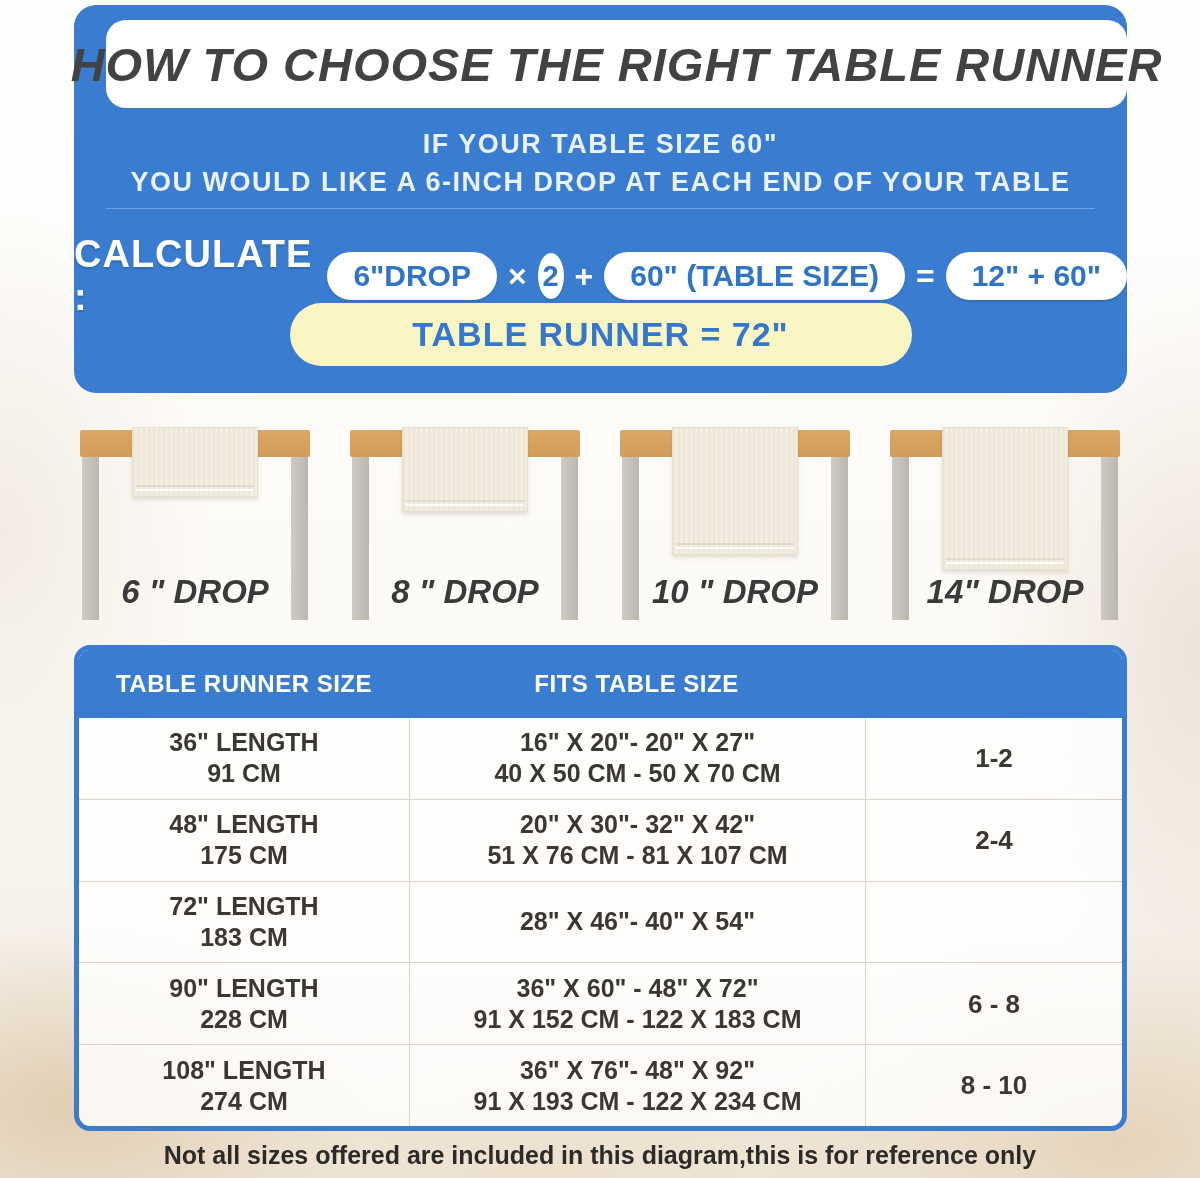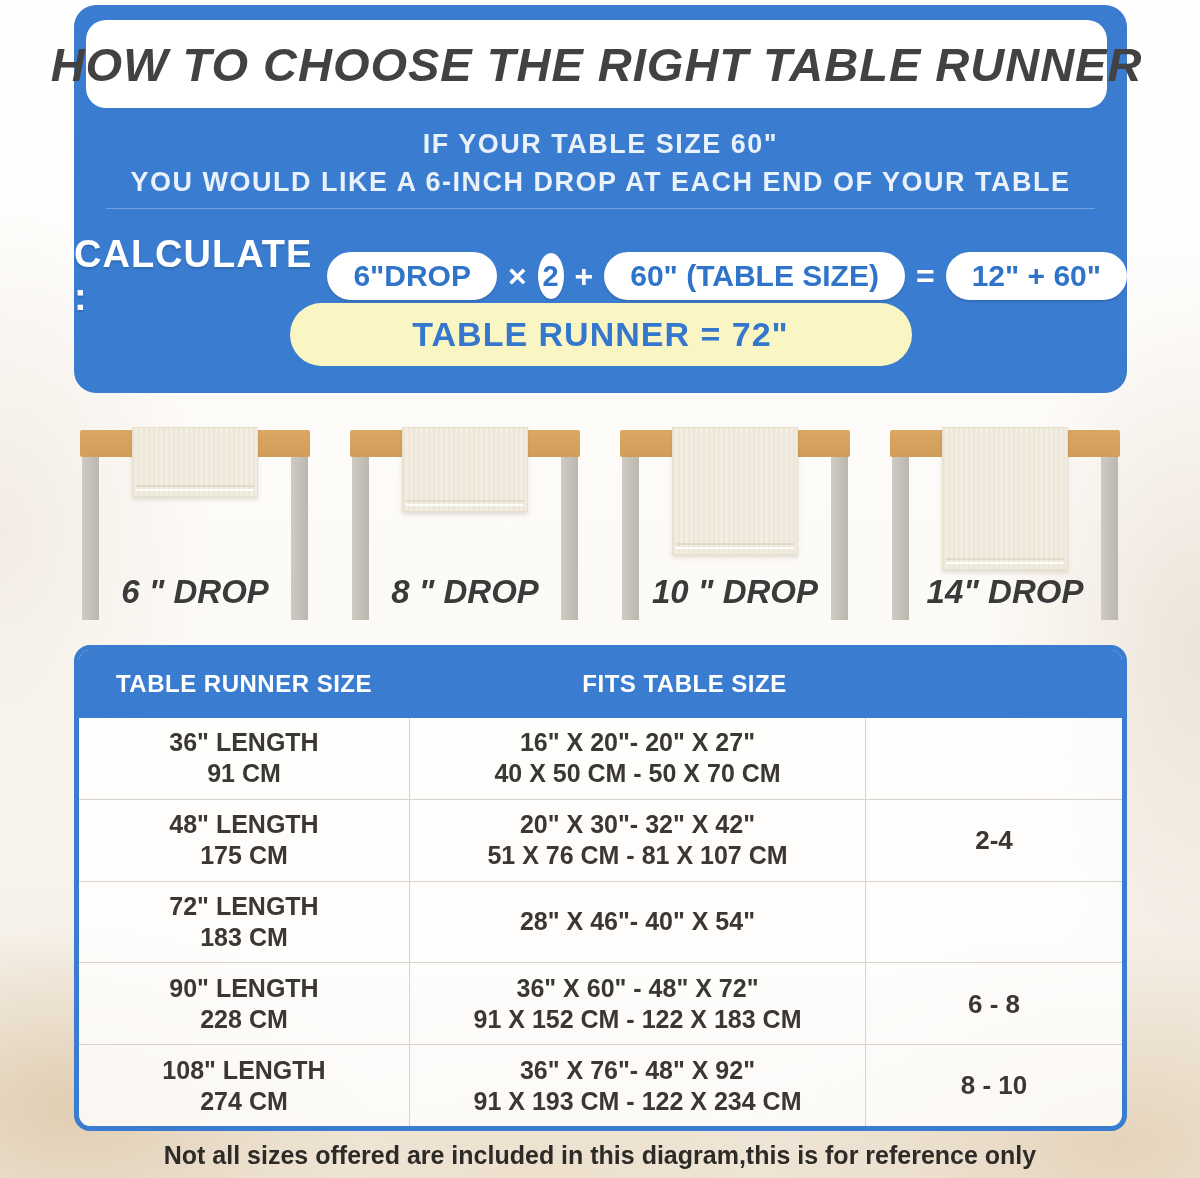--- a/index.html
+++ b/index.html
@@ -13,21 +13,21 @@
       radial-gradient(300px 520px at 100% 55%, rgba(233,222,210,.8), rgba(233,222,210,0) 70%),
       radial-gradient(300px 460px at 0% 45%, rgba(240,233,224,.85), rgba(240,233,224,0) 70%),
       linear-gradient(#ffffff, #fcfaf6 55%, #f1eadf);
   }
   
   .top-panel{
     position:absolute;left:74px;top:5px;width:1053px;height:388px;
     background:#3A7CD0;border-radius:22px;box-sizing:border-box;
   }
   .title-box{
-    position:absolute;left:12px;top:15px;width:1021px;height:88px;
+    position:absolute;left:32px;top:15px;width:1021px;height:88px;
     background:#ffffff;border-radius:20px;
     display:flex;align-items:center;justify-content:center;
   }
   .title-box span{
     font-size:47px;font-weight:bold;font-style:italic;color:#424242;
     letter-spacing:1px;white-space:nowrap;
   }
   .sub1{position:absolute;left:0;top:124px;width:100%;text-align:center;
     color:#E9F1FB;font-size:27px;font-weight:bold;letter-spacing:1.5px;}
   .sub2{position:absolute;left:0;top:162px;width:100%;text-align:center;
@@ -77,21 +77,21 @@
     background:rgba(255,255,255,.85);box-shadow:0 -4px 0 rgba(210,200,178,.45);}
   .drop-label{position:absolute;left:0;top:146px;width:100%;text-align:center;z-index:3;
     font-size:33px;font-weight:bold;font-style:italic;color:#3A3A3A;white-space:nowrap;
     text-shadow:0 1px 1px rgba(255,255,255,.6);}
   
   .size-panel{
     position:absolute;left:74px;top:645px;width:1053px;height:486px;
     box-sizing:border-box;border:5px solid #3A7CD0;border-radius:16px;
     background:rgba(255,255,255,.82);overflow:hidden;
   }
-  .size-header{display:flex;height:68px;background:#3A7CD0;gap:48px;}
+  .size-header{display:flex;height:68px;background:#3A7CD0;}
   .hcell{display:flex;align-items:center;justify-content:center;
     color:#ffffff;font-size:24px;font-weight:bold;letter-spacing:.5px;}
   .c1{width:330px;} .c2{width:455px;} .c3{width:258px;flex:1;}
   .size-body{display:flex;flex-direction:column;height:408px;}
   .srow{flex:1;display:flex;border-top:1px solid #D6D3CD;}
   .srow:first-child{border-top:none;}
   .cell{display:flex;flex-direction:column;align-items:center;justify-content:center;
     color:#3B3733;font-size:25px;font-weight:bold;line-height:1.24;text-align:center;}
   .cell.c2{border-left:1px solid #D6D3CD;border-right:1px solid #D6D3CD;}
   .persons{font-size:26px;}
@@ -172,20 +172,23 @@
 
       <div class="srow">
         <div class="cell c1">
           <span>36" LENGTH</span>
           <span>91 CM</span>
         </div>
         <div class="cell c2">
           <span>16" X 20"- 20" X 27"</span>
           <span>40 X 50 CM - 50 X 70 CM</span>
         </div>
+        <div class="cell c3 persons">
+          <span>1-2</span>
+        </div>
       </div>
 
       <div class="srow">
         <div class="cell c1">
           <span>48" LENGTH</span>
           <span>175 CM</span>
         </div>
         <div class="cell c2">
           <span>20" X 30"- 32" X 42"</span>
           <span>51 X 76 CM - 81 X 107 CM</span>

